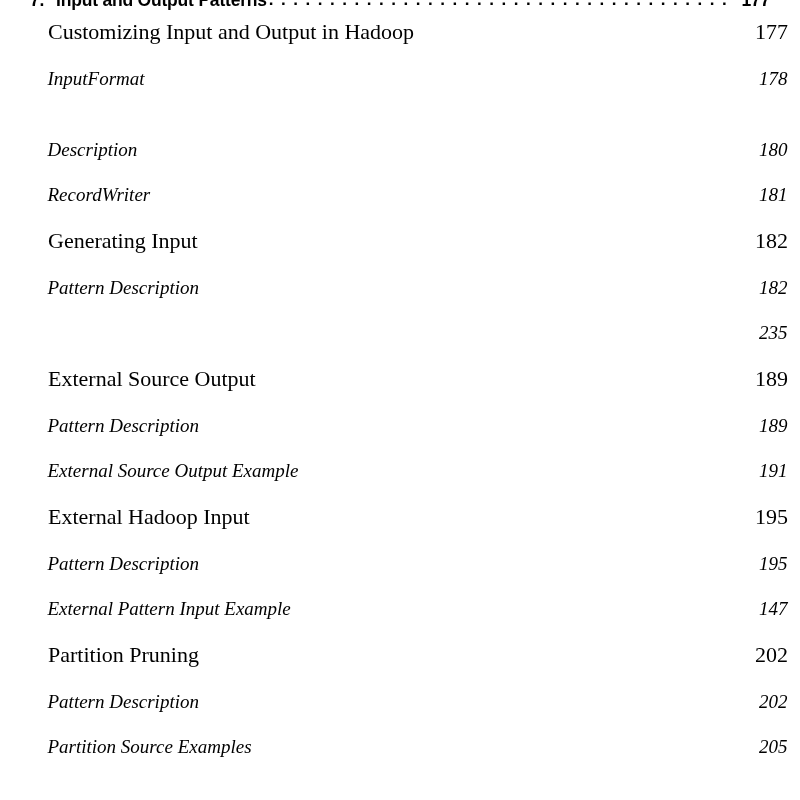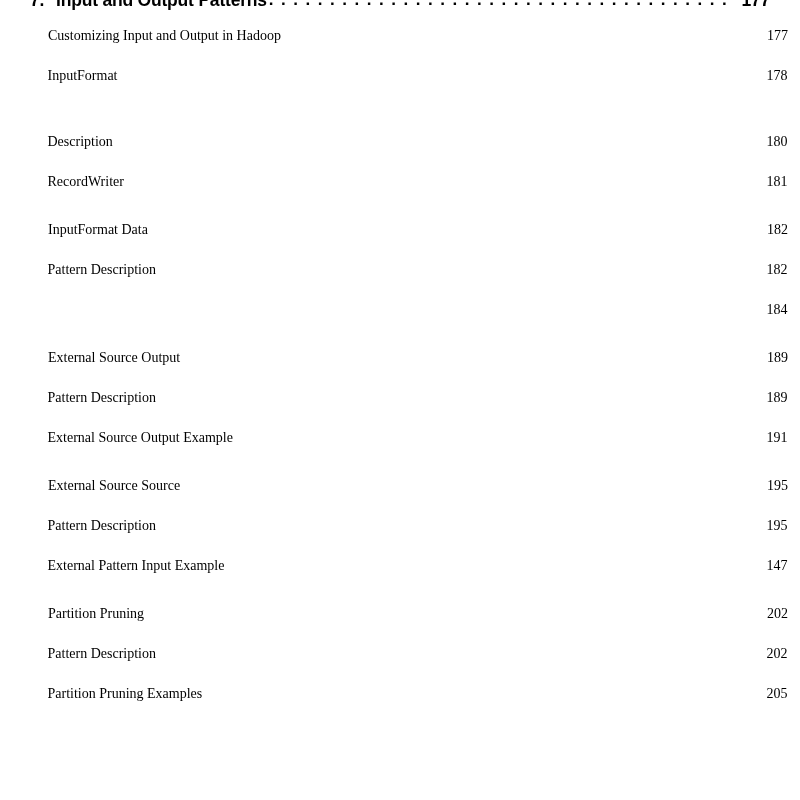--- a/index.html
+++ b/index.html
@@ -69,33 +69,33 @@
     font-weight: bold;
     letter-spacing: 1.4px;
     font-size: 17px;
     padding: 0 2px;
     position: relative;
     top: -1px;
   }
 
   
   .lvl1 {
-    font-size: 14px;
+    font-size: 22px;
     padding-left: 36px;
     line-height: 1.0;
-    margin-top: 8px;
   }
   .lvl1 .page-num {
     min-width: 42px;
   }
   
   .lvl2 {
-    font-size: 14px;
+    font-size: 19px;
     padding-left: 35px;
     line-height: 1.0;
+    font-style: italic;
   }
   .lvl2 .page-num {
     min-width: 42px;
   }
   .gap-lg { height: 30px; }
 
   .entry-space {
     height: 26px;
   }
 </style>
@@ -139,36 +139,36 @@
     <div class="entry-space"></div>
 
     <div class="row lvl2">
       <span class="label">RecordWriter</span>
       <span class="leader"></span>
       <span class="page-num">181</span>
     </div>
     <div class="entry-space"></div>
 
     <div class="row lvl1">
-      <span class="label">InputFormat Data</span>
+      <span class="label">Generating Input</span>
       <span class="leader"></span>
       <span class="page-num">182</span>
     </div>
     <div class="entry-space"></div>
 
     <div class="row lvl2">
       <span class="label">Pattern Description</span>
       <span class="leader"></span>
       <span class="page-num">182</span>
     </div>
     <div class="entry-space"></div>
 
     <div class="row lvl2">
       <span class="leader"></span>
-      <span class="page-num">184</span>
+      <span class="page-num">235</span>
     </div>
     <div class="entry-space"></div>
 
     <div class="row lvl1">
       <span class="label">External Source Output</span>
       <span class="leader"></span>
       <span class="page-num">189</span>
     </div>
     <div class="entry-space"></div>
 
@@ -180,21 +180,21 @@
     <div class="entry-space"></div>
 
     <div class="row lvl2">
       <span class="label">External Source Output Example</span>
       <span class="leader"></span>
       <span class="page-num">191</span>
     </div>
     <div class="entry-space"></div>
 
     <div class="row lvl1">
-      <span class="label">External Source Source</span>
+      <span class="label">External Hadoop Input</span>
       <span class="leader"></span>
       <span class="page-num">195</span>
     </div>
     <div class="entry-space"></div>
 
     <div class="row lvl2">
       <span class="label">Pattern Description</span>
       <span class="leader"></span>
       <span class="page-num">195</span>
     </div>
@@ -215,21 +215,21 @@
     <div class="entry-space"></div>
 
     <div class="row lvl2">
       <span class="label">Pattern Description</span>
       <span class="leader"></span>
       <span class="page-num">202</span>
     </div>
     <div class="entry-space"></div>
 
     <div class="row lvl2">
-      <span class="label">Partition Pruning Examples</span>
+      <span class="label">Partition Source Examples</span>
       <span class="leader"></span>
       <span class="page-num">205</span>
     </div>
 
     <div class="gap-lg"></div>
     <div style="height:22px"></div>
 
   </div>
 </div>
 

